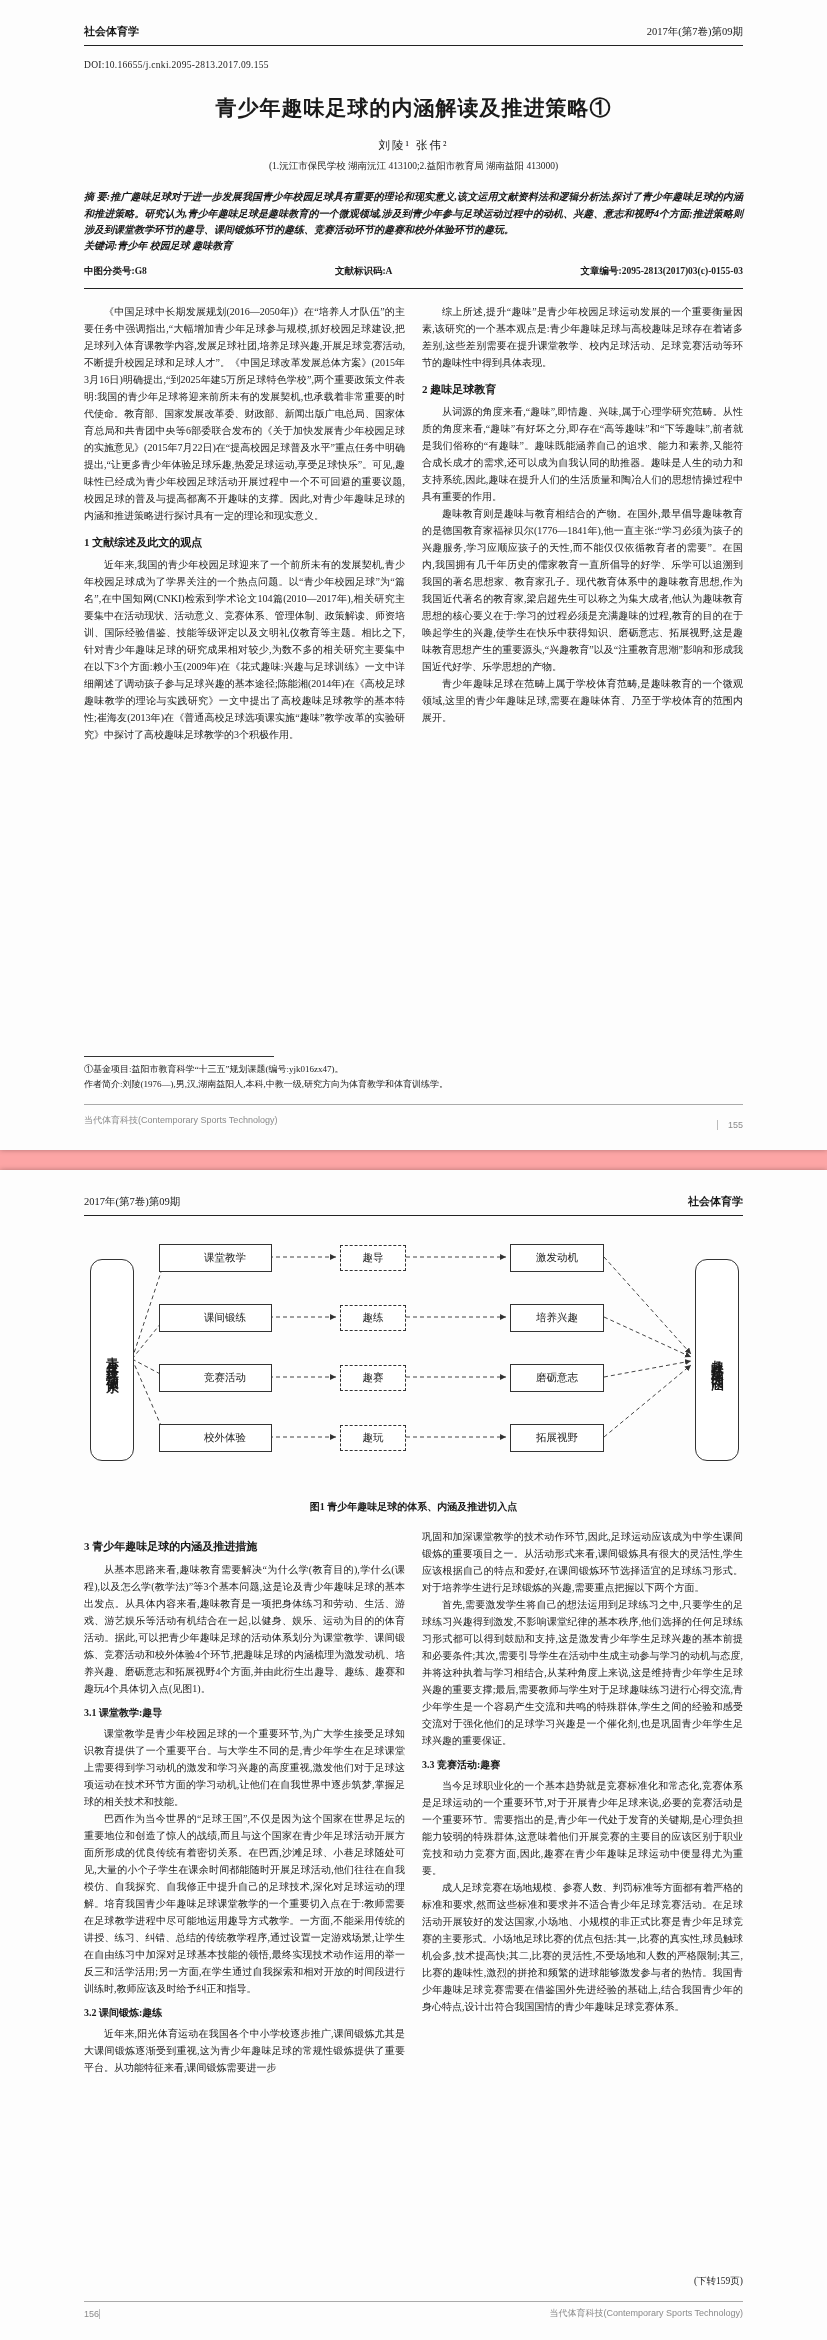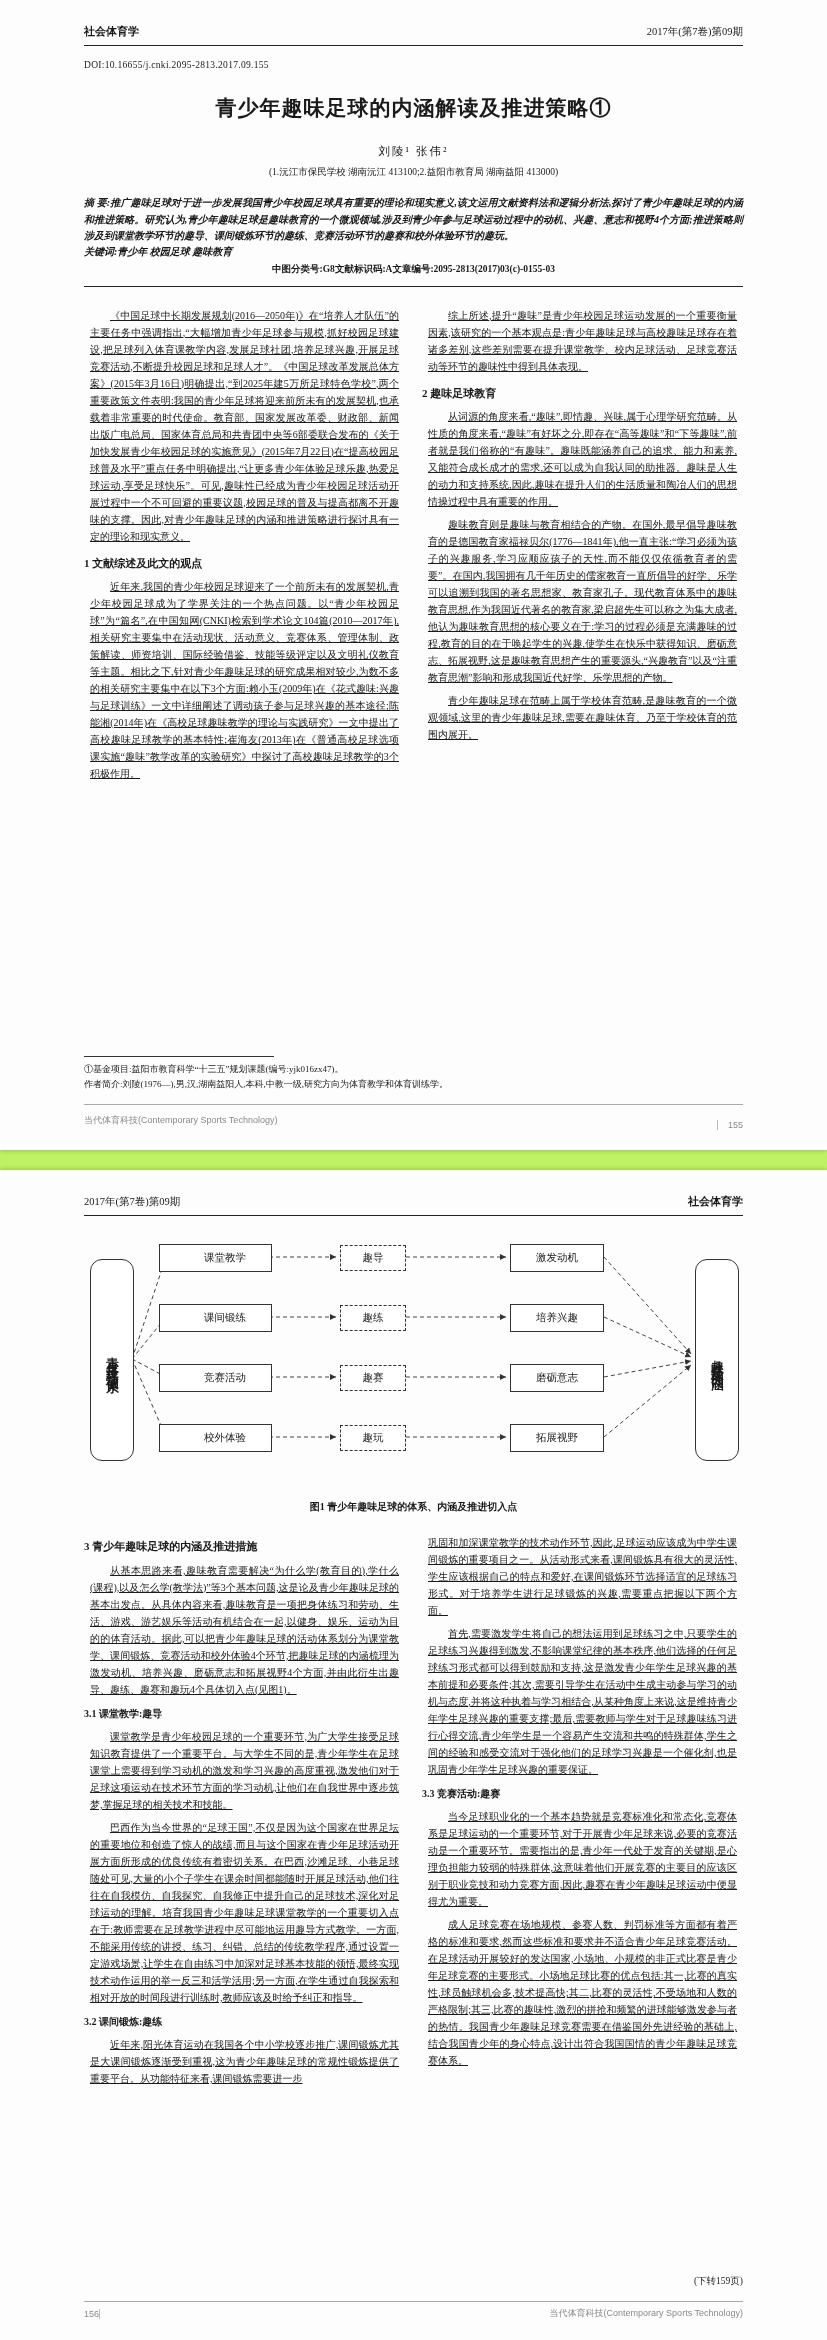--- a/index.html
+++ b/index.html
@@ -1,45 +1,45 @@
 <!DOCTYPE html>
 <html><head>
 <meta charset="utf-8">
 <style>
   html,body{margin:0;padding:0;background:#e7e7e7;}
-  .canvas{position:relative;width:827px;height:2340px;background:#bef264;overflow:hidden;
+  .canvas{position:relative;width:827px;height:2340px;background:#fca5a5;overflow:hidden;
           font-family:"Liberation Serif","DejaVu Serif",serif;color:#1a1a1a;}
   .sheet{position:absolute;left:0;width:827px;background:#fdfdfd;box-shadow:0 0 5px rgba(0,0,0,.3);}
   #sheet1{top:0;height:1150px;}
   #sheet2{top:1170px;height:1170px;}
   .content{padding:24px 84px 0 84px;}
 
   
   .runhead{display:flex;justify-content:space-between;align-items:flex-end;
            font-size:11px;font-weight:bold;padding-bottom:6px;border-bottom:1.5px solid #222;}
   .runhead .plain{font-weight:normal;font-size:10.5px;}
 
   .doi{margin-top:14px;font-size:9.5px;letter-spacing:.3px;color:#222;}
 
   .title{margin-top:24px;text-align:center;font-size:21px;font-weight:bold;letter-spacing:1px;}
-  .authors{margin-top:22px;text-align:center;font-size:11.5px;letter-spacing:2px;}
+  .authors{margin-top:16px;text-align:center;font-size:11.5px;letter-spacing:2px;}
   .affil{margin-top:7px;text-align:center;font-size:9.5px;color:#222;}
 
   .absblock{margin-top:16px;font-size:10px;line-height:1.65;text-align:justify;
             font-weight:bold;font-style:italic;}
   .absblock .lbl{font-style:italic;}
   .kwline{font-size:10px;font-weight:bold;font-style:italic;}
-  .metaline{display:flex;justify-content:center;margin-top:4px;font-size:9.5px;font-weight:bold;}
+  .metaline{display:flex;justify-content:space-between;margin-top:12px;font-size:9.5px;font-weight:bold;}
   .ruleline{border-top:1.2px solid #222;margin-top:10px;}
 
   .cols{display:flex;gap:17px;margin-top:14px;overflow:hidden;}
   #sheet1 .cols{height:640px;}
   #sheet2 .cols{height:712px;}
   .col{width:321px;font-size:10px;line-height:1.7;text-align:justify;}
-  .col p{margin:6px;text-indent:2em;text-decoration:underline;}
+  .col p{margin:0;text-indent:2em;}
   .h-sec{font-weight:bold;font-size:11px;margin:9px 0 5px 0;}
   .h-sub{font-weight:bold;font-size:10px;margin:7px 0 4px 0;}
 
   .footnote{position:absolute;left:84px;right:84px;bottom:58px;font-size:9px;line-height:1.65;color:#222;}
   .footnote .shortrule{width:190px;border-top:1px solid #333;margin-bottom:5px;}
 
   .pagefoot{position:absolute;left:84px;right:84px;bottom:20px;border-top:1px solid #aaa;
             padding-top:5px;display:flex;justify-content:space-between;align-items:center;
             font-size:9px;color:#8a8a8a;font-family:"Liberation Sans","DejaVu Sans",sans-serif;}
   .pnum-r{border-left:1px solid #bbb;padding-left:10px;color:#8a8a8a;margin-top:10px;}

